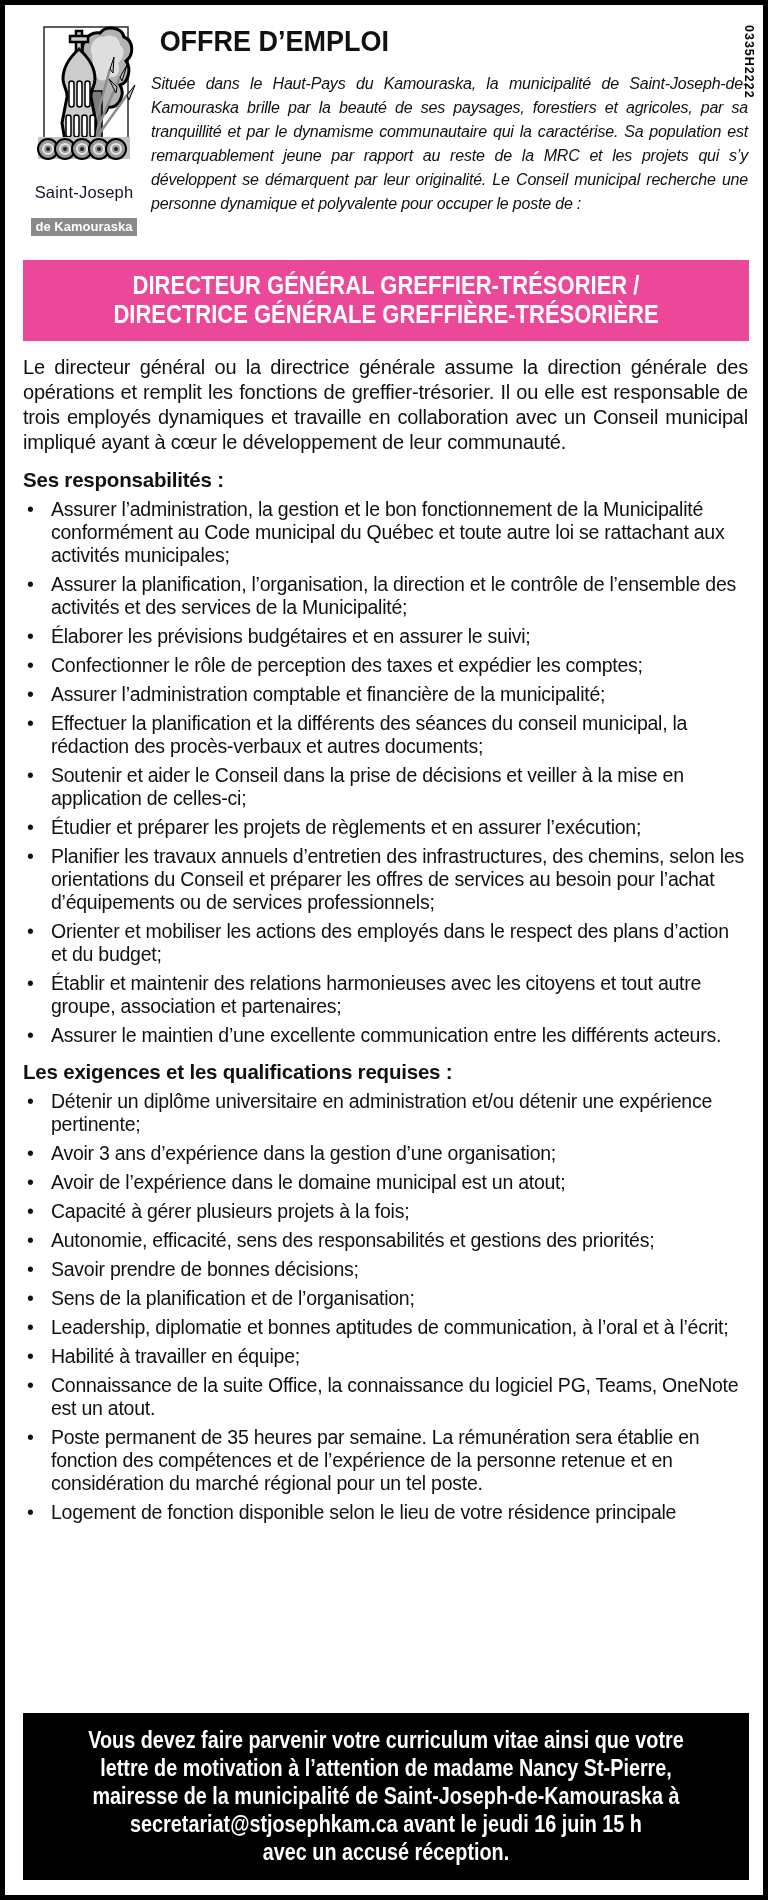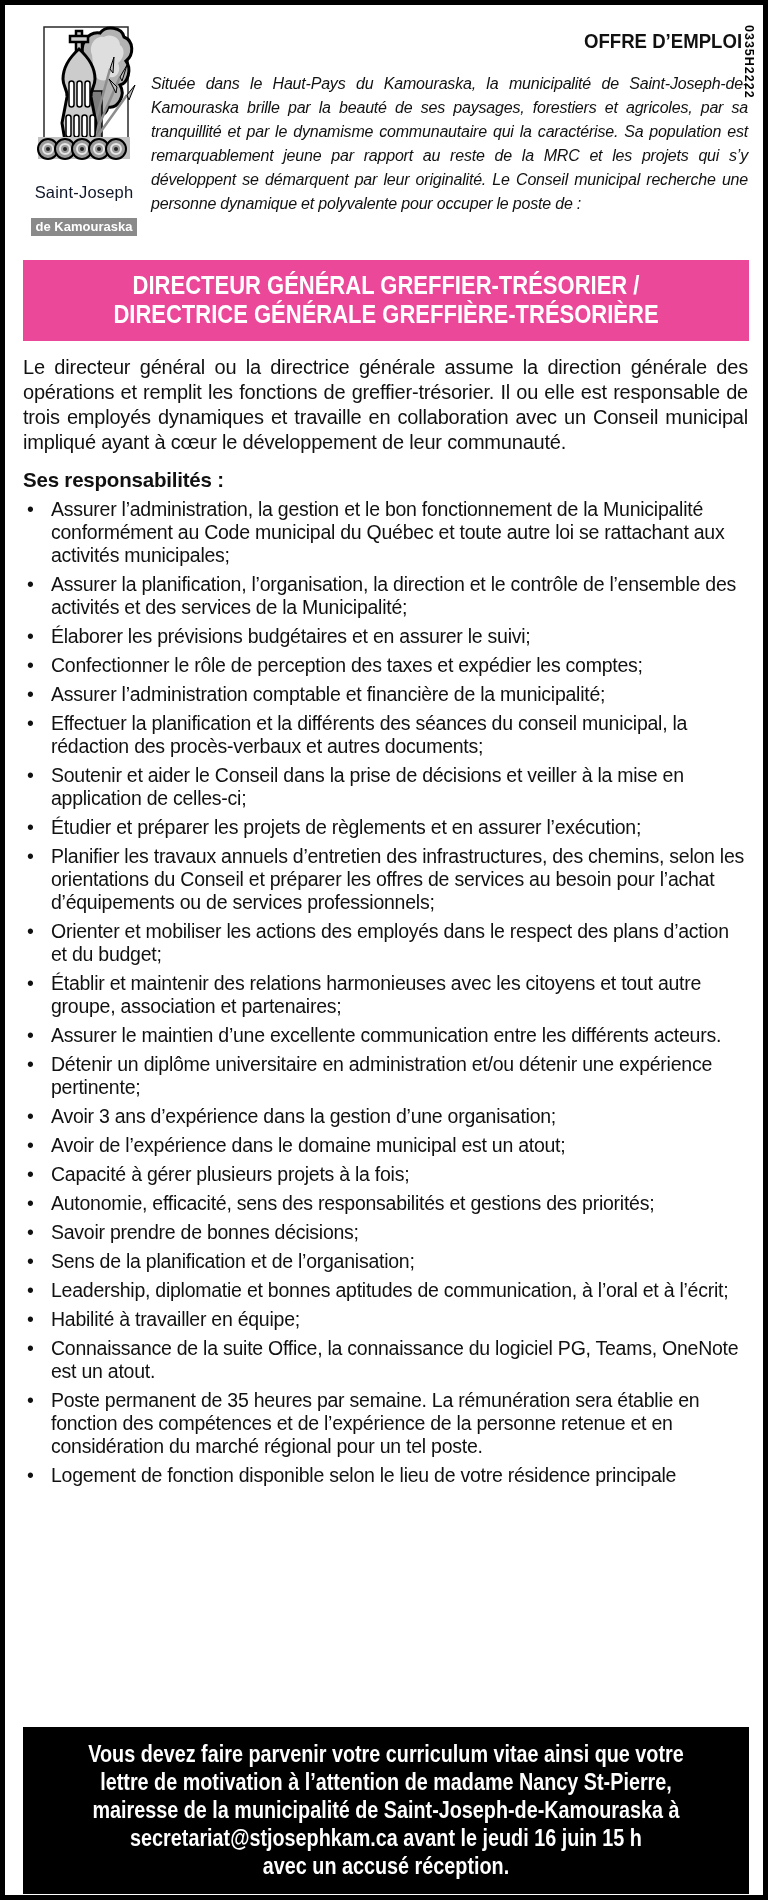--- a/index.html
+++ b/index.html
@@ -24,21 +24,21 @@
 
   
   .header { display:flex; align-items:flex-start; padding:20px 15px 0 18px; }
   .logo-col { flex:0 0 122px; text-align:center; }
   .logo-caption1 { margin-top:4px; font-size:16.5px; color:#0f172a; letter-spacing:0.2px; }
   .logo-caption2 {
     display:inline-block; margin-top:16px; padding:1px 5px 2px;
     font-size:13px; font-weight:bold; color:#fff; background:#8a8a8a;
   }
   .header-main { flex:1; padding-left:6px; min-width:0; }
-  .ad-title { text-align:right; font-weight:bold; font-size:20px; line-height:32px; white-space:nowrap;text-decoration:underline; }
+  .ad-title { text-align:left; font-weight:bold; font-size:29px; line-height:32px; white-space:nowrap;text-decoration:underline; }
   .ad-title > span { display:inline-block; transform:scaleX(0.93); transform-origin:center; }
   .ad-subtitle { margin-top:9px; text-align:center; font-weight:bold; font-size:22px; line-height:25px; white-space:nowrap; }
   .ad-subtitle > span { display:inline-block; transform:scaleX(0.85); transform-origin:center; }
   .intro {
     margin-top:15px;
     font-style:italic; font-size:16px; line-height:24px;
     text-align:justify; letter-spacing:-0.2px;
   }
 
   
@@ -65,21 +65,21 @@
   ul.bullets li {
     display:flex; align-items:flex-start;
     font-size:19.5px; line-height:23px; letter-spacing:-0.25px;
     margin-bottom:6px;
   }
   ul.bullets .dot { flex:0 0 24px; padding-left:4px; }
   ul.bullets .item-text { flex:1; }
 
   
   .footer-banner {
-    position:absolute; left:18px; right:14px; bottom:1px;
+    position:absolute; left:18px; right:14px; bottom:15px;
     background:#000; color:#fff; text-align:center;
     padding:13px 0 14px;
   }
   .footer-banner .footer-line {
     font-weight:bold; font-size:23px; line-height:28px; white-space:nowrap;
     transform:scaleX(0.86); transform-origin:center;
   }
 </style>
 </head>
 <body>
@@ -229,20 +229,21 @@
   </li>
 
   <li>
     <span class="dot">•</span>
     <span class="item-text">Assurer le maintien d’une excellente communication entre les différents acteurs.</span>
   </li>
 </ul>
   </div>
 
   <div class="sec">
+    <div class="sec-heading">Les exigences et les qualifications requises :</div>
     <ul class="bullets">
   <li>
     <span class="dot">•</span>
     <span class="item-text">Détenir un diplôme universitaire en administration et/ou détenir une expérience pertinente;</span>
   </li>
 
   <li>
     <span class="dot">•</span>
     <span class="item-text">Avoir 3 ans d’expérience dans la gestion d’une organisation;</span>
   </li>

